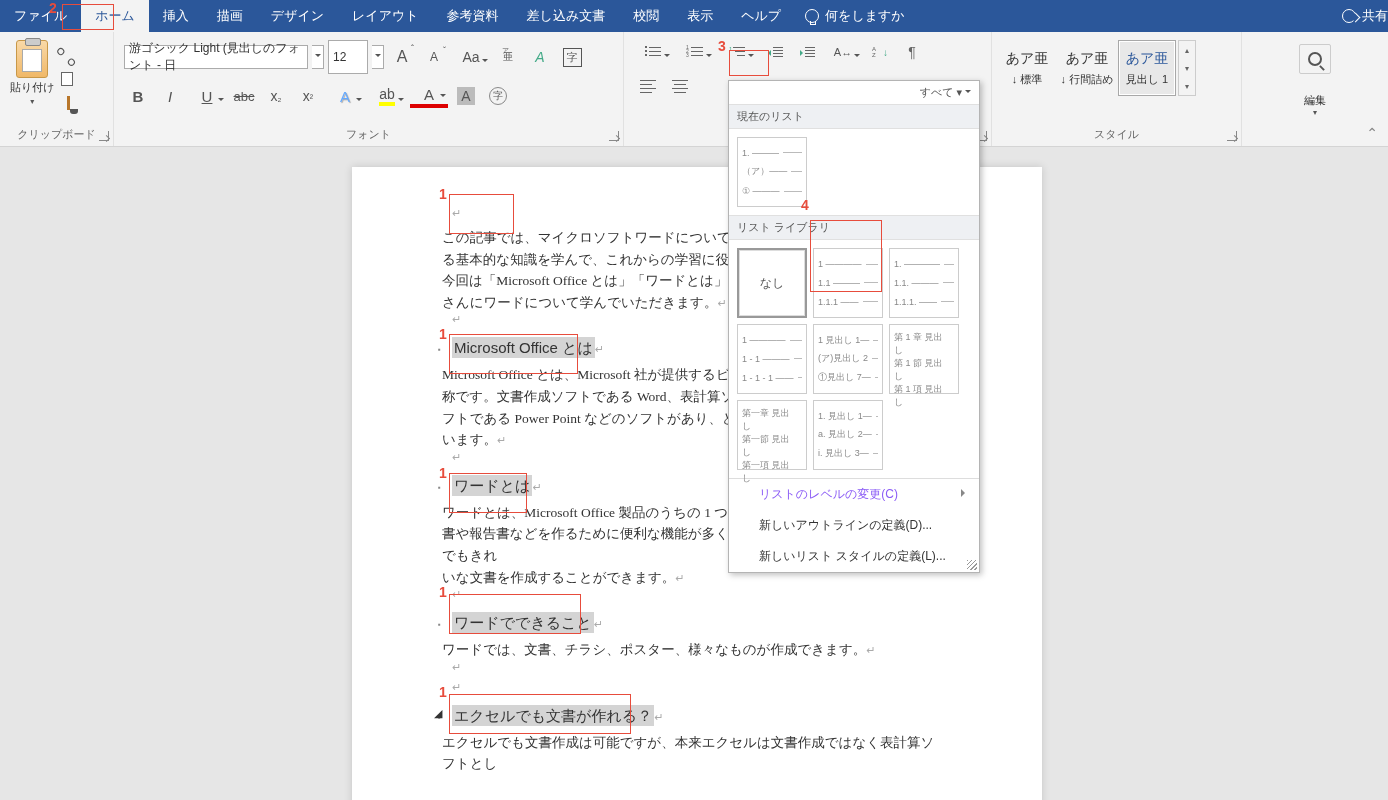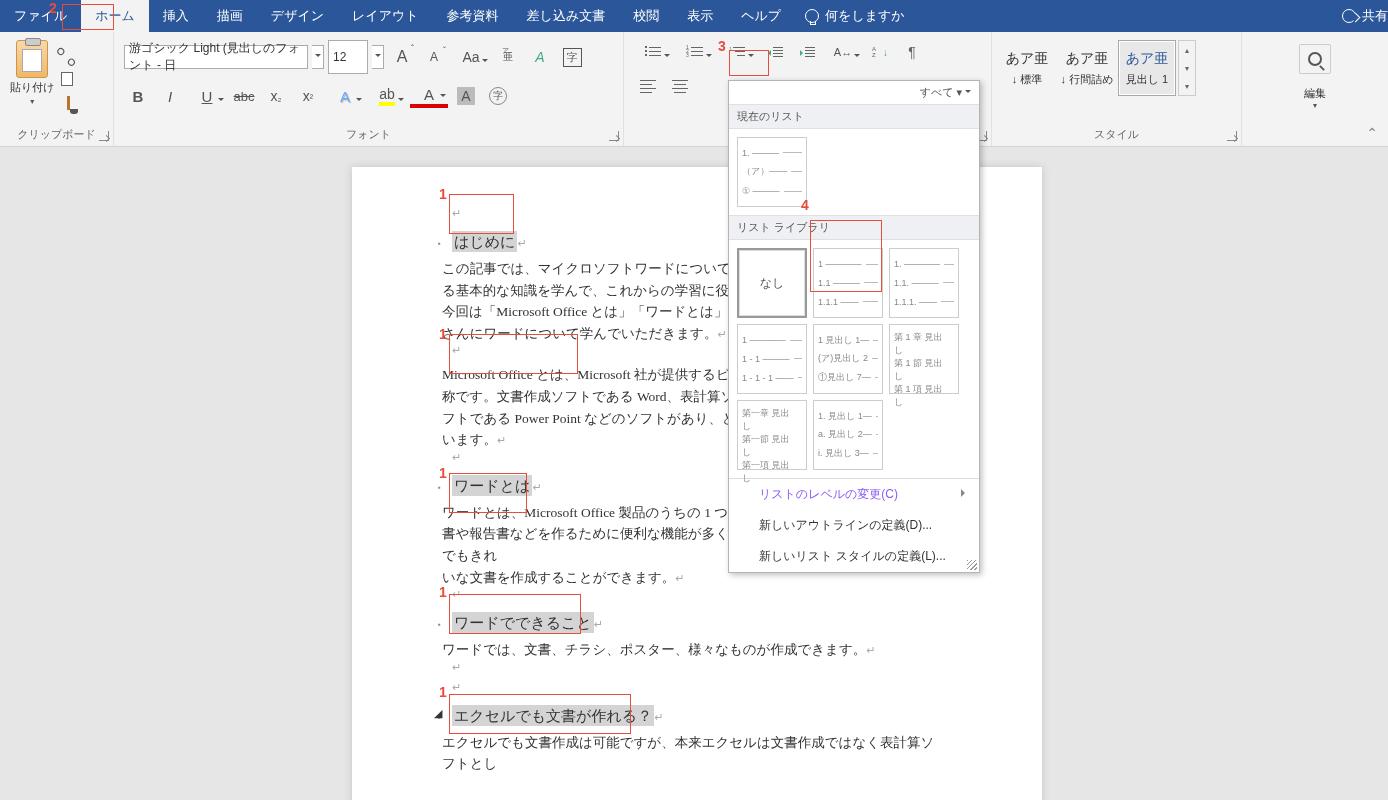--- a/index.html
+++ b/index.html
@@ -315,21 +315,21 @@
       </div>
     </div>
     <span class="group-label">スタイル</span>
     <span class="launcher"></span>
   </div>
 
   <div class="group edit-g" style="border-right:none;flex:1">
     <div class="find-btn">
         <div class="mag"></div>
       </div>
-    <span style="font-size:11px;margin-top:12px">編集</span>
+    <span style="font-size:11px;margin-top:19px">編集</span>
     <span style="font-size:8px;color:#555">▾</span>
   </div>
 
   <span class="collapse-rb">⌃</span>
 </div>
 
 <span class="marker" style="left:718px;top:38px">3</span>
 <div class="redbox" style="left:729px;top:50px;width:40px;height:26px"></div>
 
 <div class="ml-popup">
@@ -389,26 +389,26 @@
     <div class="pop-menu-item">新しいリスト スタイルの定義(L)...</div>
   </div>
   <div class="resize"></div>
 </div>
 <span class="marker" style="left:801px;top:197px">4</span>
 <div class="redbox" style="left:810px;top:220px;width:72px;height:72px"></div>
 
 <div class="doc-area">
   <div class="page">
     <div class="empty-p">↵</div>
-    <div class="heading"><span class="hl-sel">はじめに</span><span class="ret">↵</span></div>
     <div class="doc-line">この記事では、マイクロソフトワードについてご紹介</div>
     <div class="doc-line">る基本的な知識を学んで、これからの学習に役立てま</div>
     <div class="doc-line">今回は「Microsoft Office とは」「ワードとは」「ワー</div>
     <div class="doc-line"><span>さんにワードについて学んでいただきます。</span><span class="ret">↵</span></div>
     <div class="empty-p">↵</div>
+    <div class="heading"><span class="hl-sel">Microsoft Office とは</span><span class="ret">↵</span></div>
     <div class="doc-line">Microsoft Office とは、Microsoft 社が提供するビジ</div>
     <div class="doc-line">称です。文書作成ソフトである Word、表計算ソフ</div>
     <div class="doc-line">フトである Power Point などのソフトがあり、どれも</div>
     <div class="doc-line"><span>います。</span><span class="ret">↵</span></div>
     <div class="empty-p">↵</div>
     <div class="heading"><span class="hl-sel">ワードとは</span><span class="ret">↵</span></div>
     <div class="doc-line">ワードとは、Microsoft Office 製品のうちの 1 つです。</div>
     <div class="doc-line">書や報告書などを作るために便利な機能が多く搭載されているため、初心者の方でもきれ</div>
     <div class="doc-line"><span>いな文書を作成することができます。</span><span class="ret">↵</span></div>
     <div class="empty-p">↵</div>

